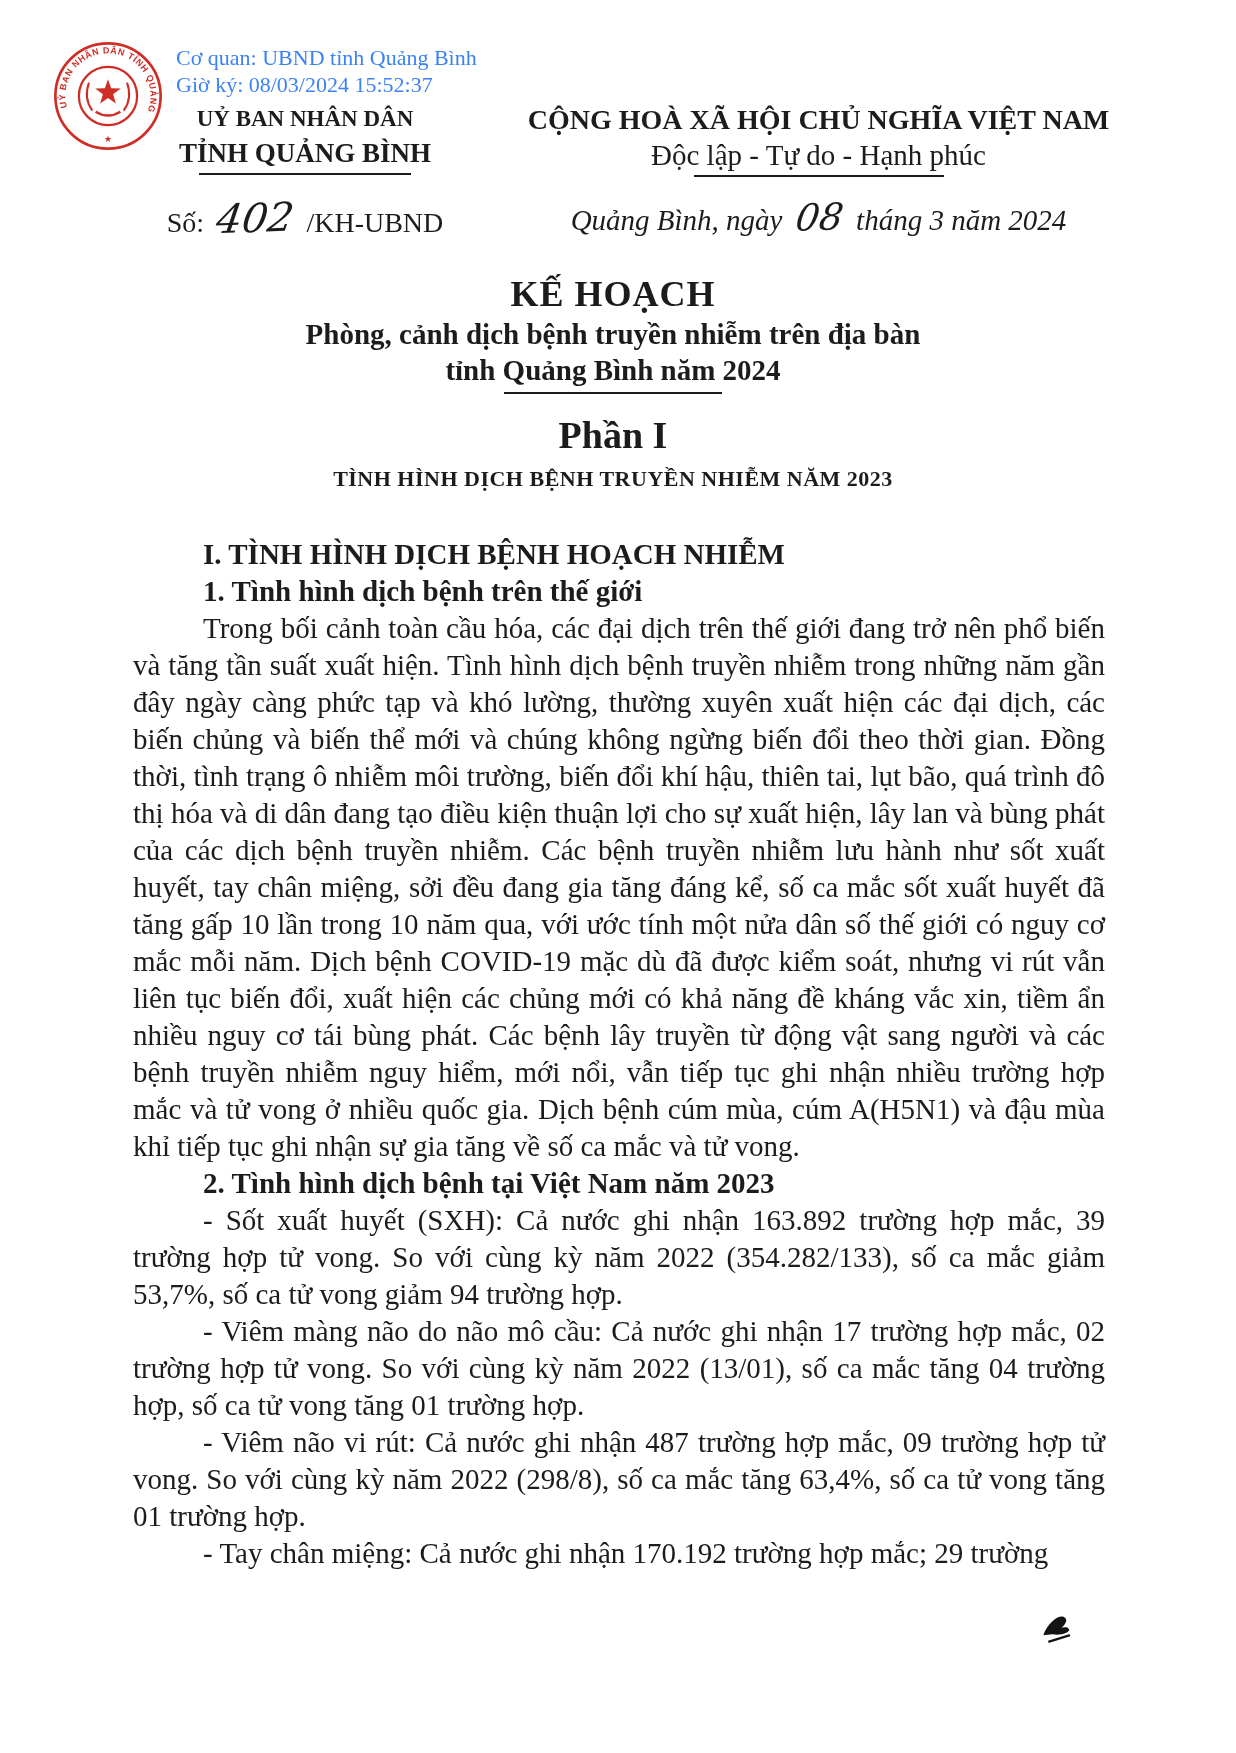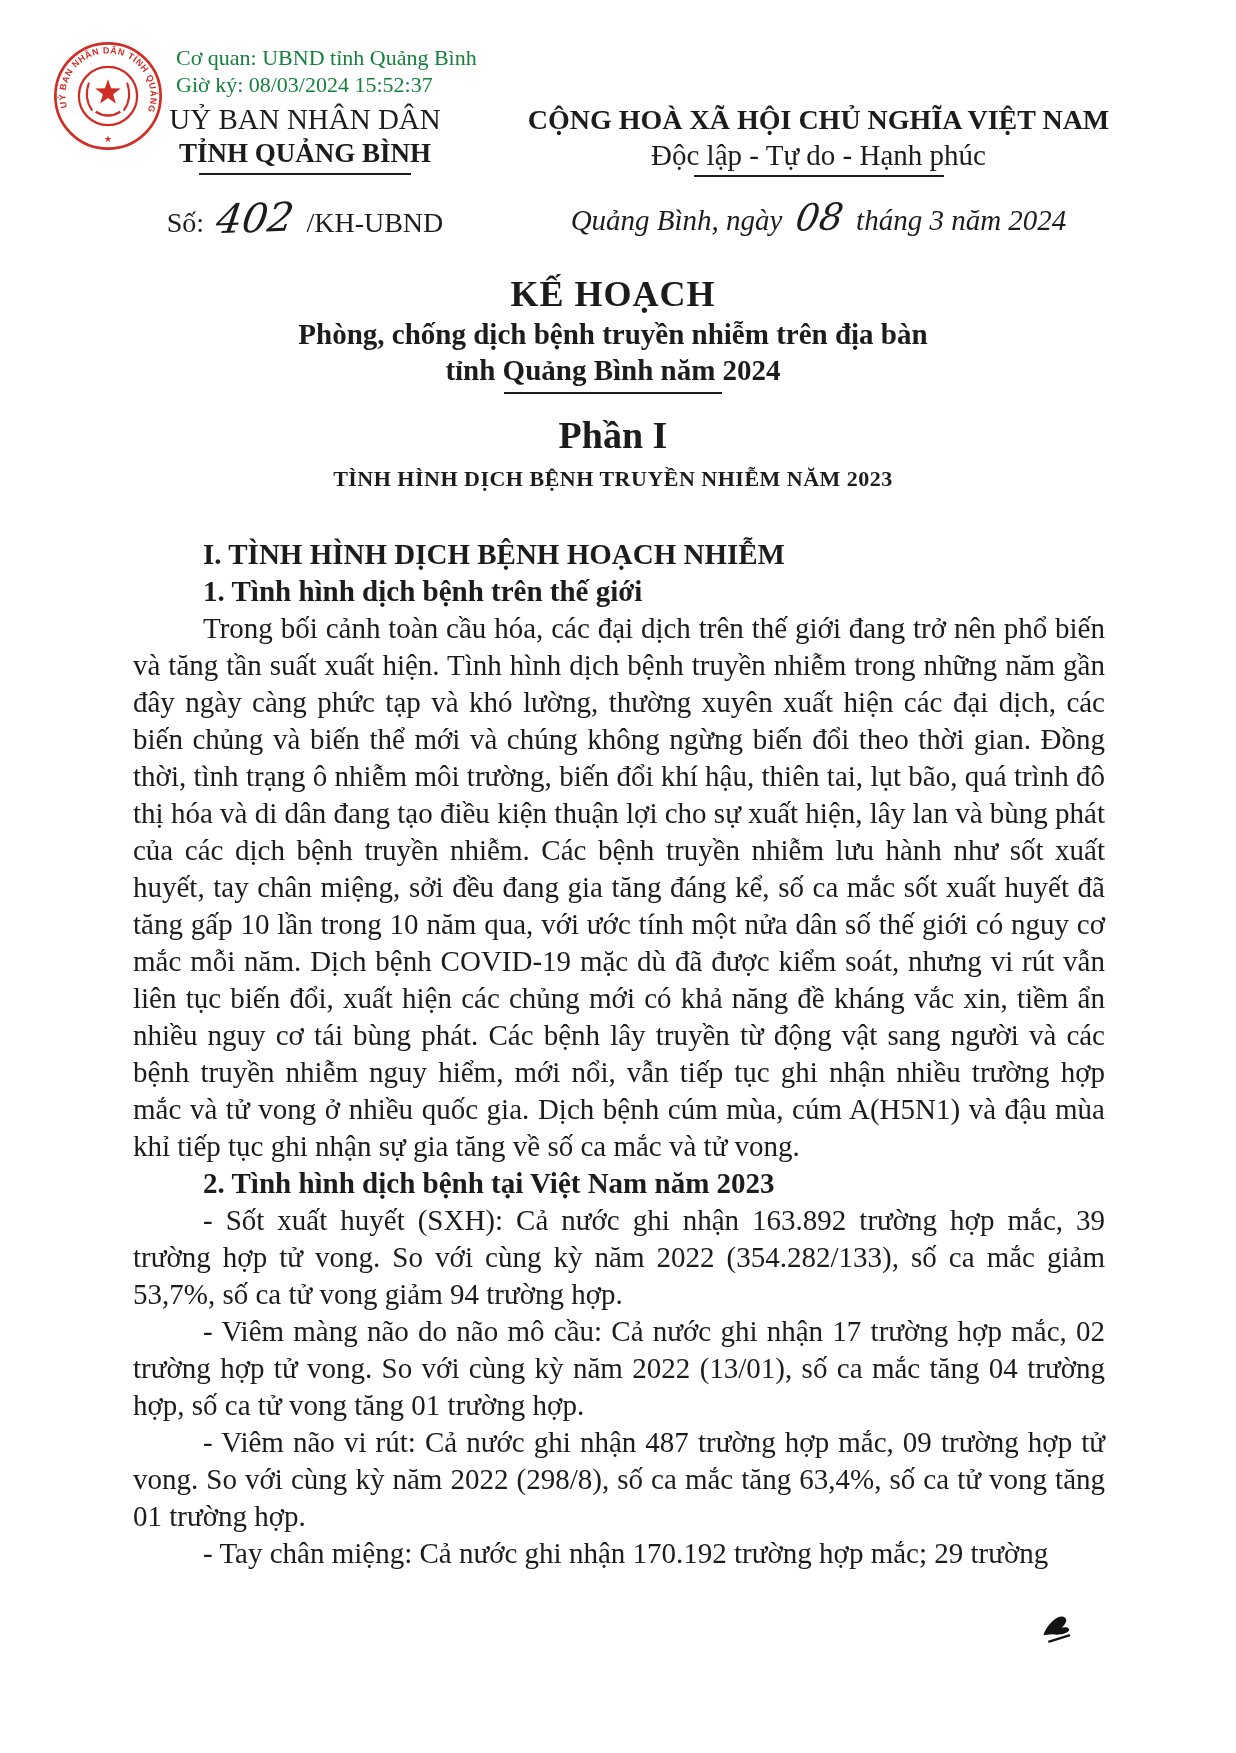--- a/index.html
+++ b/index.html
@@ -8,25 +8,25 @@
     width:1236px;height:1753px;
     margin:0 auto;
     background:#ffffff;
     font-family:"Liberation Serif","DejaVu Serif",serif;
     color:#1c1c1c;
     overflow:hidden;
   }
   
   .sig-block{position:absolute;left:52px;top:40px;display:flex;align-items:flex-start;}
   .seal{width:112px;height:112px;flex:0 0 auto;}
-  .sig-lines{margin-left:12px;margin-top:4px;color:#15803d;font-size:22px;line-height:27px;white-space:nowrap;}
+  .sig-lines{margin-left:12px;margin-top:4px;color:#3b82f6;font-size:22px;line-height:27px;white-space:nowrap;}
   
   .header-left{position:absolute;left:140px;top:102px;width:330px;text-align:center;}
   .header-right{position:absolute;left:506px;top:102px;width:625px;text-align:center;}
-  .hl1{font-weight:normal;font-size:29px;line-height:34px;}
+  .hl1{font-weight:bold;font-size:23px;line-height:34px;}
   .hl2{font-weight:bold;font-size:27px;line-height:34px;}
   .hr1{font-weight:bold;font-size:28px;line-height:36px;}
   .hr2{font-weight:normal;font-size:29px;line-height:34px;}
   .rule{border-top:2px solid #1c1c1c;height:0;margin:3px auto 0 auto;}
   .rule-left{width:212px;}
   .rule-right{width:250px;}
   .doc-number{margin-top:28px;font-size:28px;white-space:nowrap;}
   .date-line{margin-top:26px;font-style:italic;font-size:29px;white-space:nowrap;}
   .handwritten{
     display:inline-block;
@@ -93,21 +93,21 @@
     <div class="rule rule-right"></div>
     <div class="date-line">
       <span>Quảng Bình, ngày</span>
       <span class="handwritten day">08</span>
       <span>tháng 3  năm 2024</span>
     </div>
   </div>
 
   <div class="title-block">
     <div class="doc-type">KẾ HOẠCH</div>
-    <div class="subtitle">Phòng, chống dịch bệnh truyền nhiễm trên địa bàn</div>
+    <div class="subtitle">Phòng, cảnh dịch bệnh truyền nhiễm trên địa bàn</div>
     <div class="subtitle">tỉnh Quảng Bình năm 2024</div>
     <div class="title-rule"></div>
     <div class="part-label">Phần I</div>
     <div class="part-title">TÌNH HÌNH DỊCH BỆNH TRUYỀN NHIỄM NĂM 2023</div>
   </div>
 
   <div class="body-text">
     <p class="h-bold">I. TÌNH HÌNH DỊCH BỆNH HOẠCH NHIỄM</p>
     <p class="h-bold">1. Tình hình dịch bệnh trên thế giới</p>
     <p class="para">Trong bối cảnh toàn cầu hóa, các đại dịch trên thế giới đang trở nên phổ biến và tăng tần suất xuất hiện. Tình hình dịch bệnh truyền nhiễm trong những năm gần đây ngày càng phức tạp và khó lường, thường xuyên xuất hiện các đại dịch, các biến chủng và biến thể mới và chúng không ngừng biến đổi theo thời gian. Đồng thời, tình trạng ô nhiễm môi trường, biến đổi khí hậu, thiên tai, lụt bão, quá trình đô thị hóa và di dân đang tạo điều kiện thuận lợi cho sự xuất hiện, lây lan và bùng phát của các dịch bệnh truyền nhiễm. Các bệnh truyền nhiễm lưu hành như sốt xuất huyết, tay chân miệng, sởi đều đang gia tăng đáng kể, số ca mắc sốt xuất huyết đã tăng gấp 10 lần trong 10 năm qua, với ước tính một nửa dân số thế giới có nguy cơ mắc mỗi năm. Dịch bệnh COVID-19 mặc dù đã được kiểm soát, nhưng vi rút vẫn liên tục biến đổi, xuất hiện các chủng mới có khả năng đề kháng vắc xin, tiềm ẩn nhiều nguy cơ tái bùng phát. Các bệnh lây truyền từ động vật sang người và các bệnh truyền nhiễm nguy hiểm, mới nổi, vẫn tiếp tục ghi nhận nhiều trường hợp mắc và tử vong ở nhiều quốc gia. Dịch bệnh cúm mùa, cúm A(H5N1) và đậu mùa khỉ tiếp tục ghi nhận sự gia tăng về số ca mắc và tử vong.</p>

